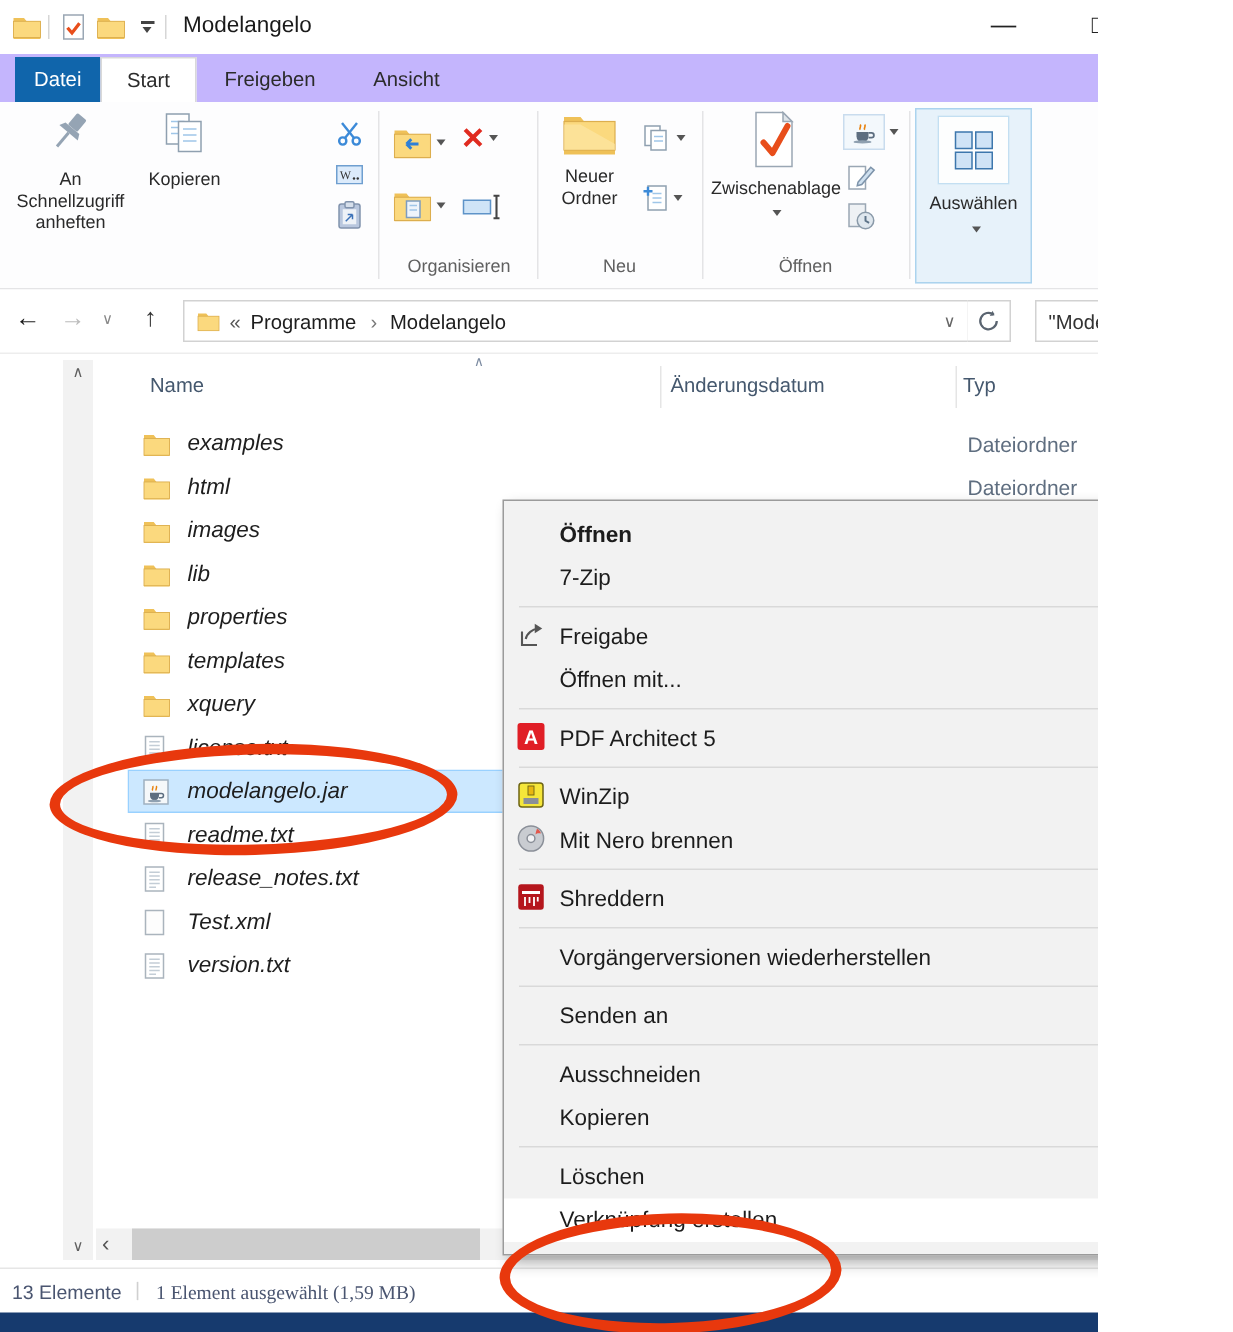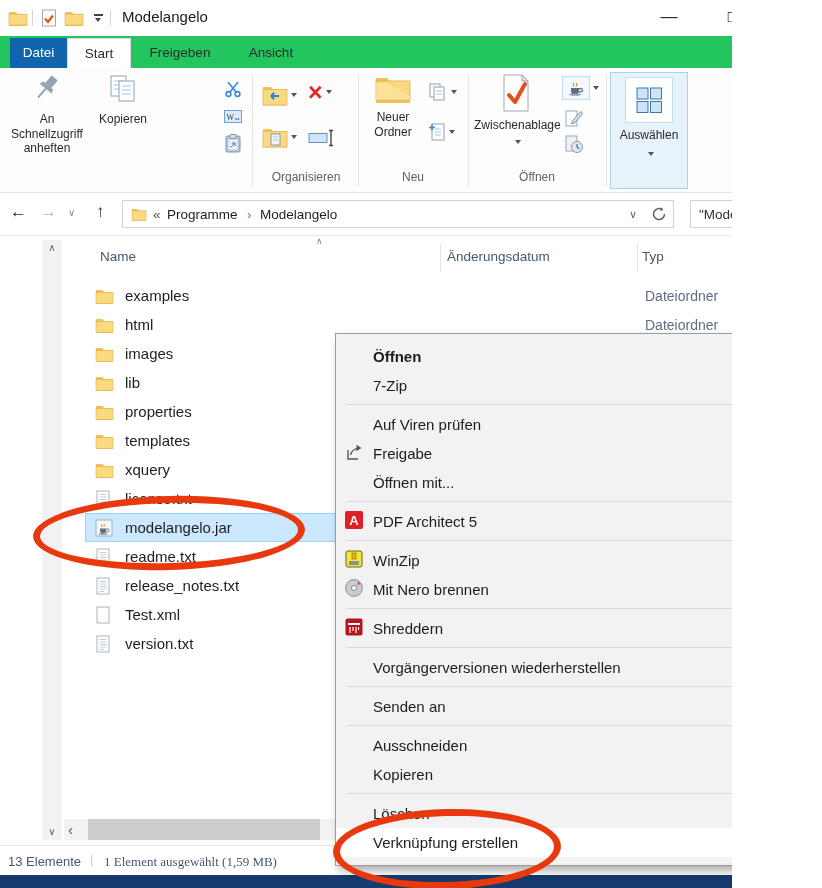--- a/index.html
+++ b/index.html
@@ -10,21 +10,21 @@
   
   .titlebar{position:absolute;left:0;top:0;width:822px;height:36px;background:#fff;}
   .tb-sep{position:absolute;top:10px;width:1px;height:16px;background:#d6d6d6;}
   .tb-title{position:absolute;left:122px;top:8px;font-size:15px;color:#1a1a1a;}
   .qat-caret{position:absolute;width:9px;height:8px;}
   .qat-caret::before{content:"";position:absolute;left:0;top:0;width:9px;height:1.5px;background:#444;}
   .qat-caret::after{content:"";position:absolute;left:1px;top:4px;border-left:3.5px solid transparent;border-right:3.5px solid transparent;border-top:4px solid #444;}
   .wc{position:absolute;top:7px;font-size:17px;color:#222;width:30px;text-align:center;}
 
   
-  .tabbar{position:absolute;left:0;top:36px;width:822px;height:32px;background:#22c55e;}
+  .tabbar{position:absolute;left:0;top:36px;width:822px;height:32px;background:#c4b5fd;}
   .tab{position:absolute;top:2px;height:30px;line-height:30px;text-align:center;font-size:13.5px;color:#2b2b2b;}
   .tab-file{left:10px;width:57px;background:#1065ab;color:#fff;}
   .tab-start{left:67px;width:64px;background:#fff;border:1px solid #d9d9d9;border-bottom:none;box-sizing:border-box;}
   .tab-share{left:143px;width:74px;}
   .tab-view{left:240px;width:62px;}
   .ribbon-collapse{position:absolute;left:750px;top:44px;font-size:13px;color:#8a8a8a;}
   .help-btn{position:absolute;left:789px;top:44px;width:18px;height:18px;border-radius:50%;background:#3079d8;color:#fff;
             font-size:12px;font-weight:bold;text-align:center;line-height:18px;}
 
   
@@ -62,21 +62,21 @@
   .sortmark{position:absolute;left:253px;top:-4px;font-size:9px;color:#7b8aa0;}
   .file-list{position:absolute;left:85px;top:281px;width:737px;}
   .file-row{position:relative;height:29px;display:flex;align-items:center;padding-left:10px;box-sizing:border-box;}
   .file-row.selected{background:#cce8ff;box-shadow:inset 0 0 0 1px #99d1ff;}
   .file-icon{width:20px;height:18px;display:inline-flex;align-items:center;}
   .file-icon svg{display:none;}
   .file-row[data-icon="folder"] .i-folder{display:block;}
   .file-row[data-icon="text-file"] .i-text-file{display:block;}
   .file-row[data-icon="file"] .i-file{display:block;}
   .file-row[data-icon="java-jar"] .i-java-jar{display:block;}
-  .file-name{margin-left:10px;font-size:15px;color:#1e1e1e;}
+  .file-name{margin-left:10px;font-size:15px;color:#1e1e1e;font-style:italic;}
   .file-type{position:absolute;left:560px;font-size:14px;color:#5f6e80;}
 
   
   .hscroll{position:absolute;left:64px;top:819px;width:751px;height:21px;background:#f2f2f2;z-index:5;}
   .hscroll .larr{position:absolute;left:4px;top:2px;font-size:15px;color:#555;}
   .hscroll .rarr{position:absolute;right:4px;top:2px;font-size:15px;color:#555;}
   .hthumb{position:absolute;left:24px;top:0;width:232px;height:21px;background:#cdcdcd;}
 
   
   .statusbar{position:absolute;left:0;top:845px;width:822px;height:30px;background:#fff;border-top:1px solid #e6e6e6;box-sizing:border-box;font-size:13px;color:#4a5570;z-index:6;}
@@ -594,31 +594,20 @@
           
           
           
           
           
         </span>
         <span class="menu-label">7-Zip</span>
         <span class="submenu-arrow"></span>
       </div>
       <div class="menu-separator"></div>
-      <div class="menu-item">
-        <span class="menu-icon">
-          
-          
-          
-          
-          
-        </span>
-        <span class="menu-label">Auf Viren prüfen</span>
-
-      </div>
       <div class="menu-item" data-icon="share">
         <span class="menu-icon">
           <svg class="i-share" width="20" height="20" viewBox="0 0 20 20">
             <path d="M4 8v9h10" fill="none" stroke="#555" stroke-width="1.4"></path>
             <path d="M6.5 13c.8-4 4.5-6.5 8-6.8" fill="none" stroke="#555" stroke-width="1.4"></path>
             <path d="M12.5 2.8l5 3.2-5 3.2z" fill="#555"></path>
           </svg>
 
         </span>
         <span class="menu-label">Freigabe</span>

